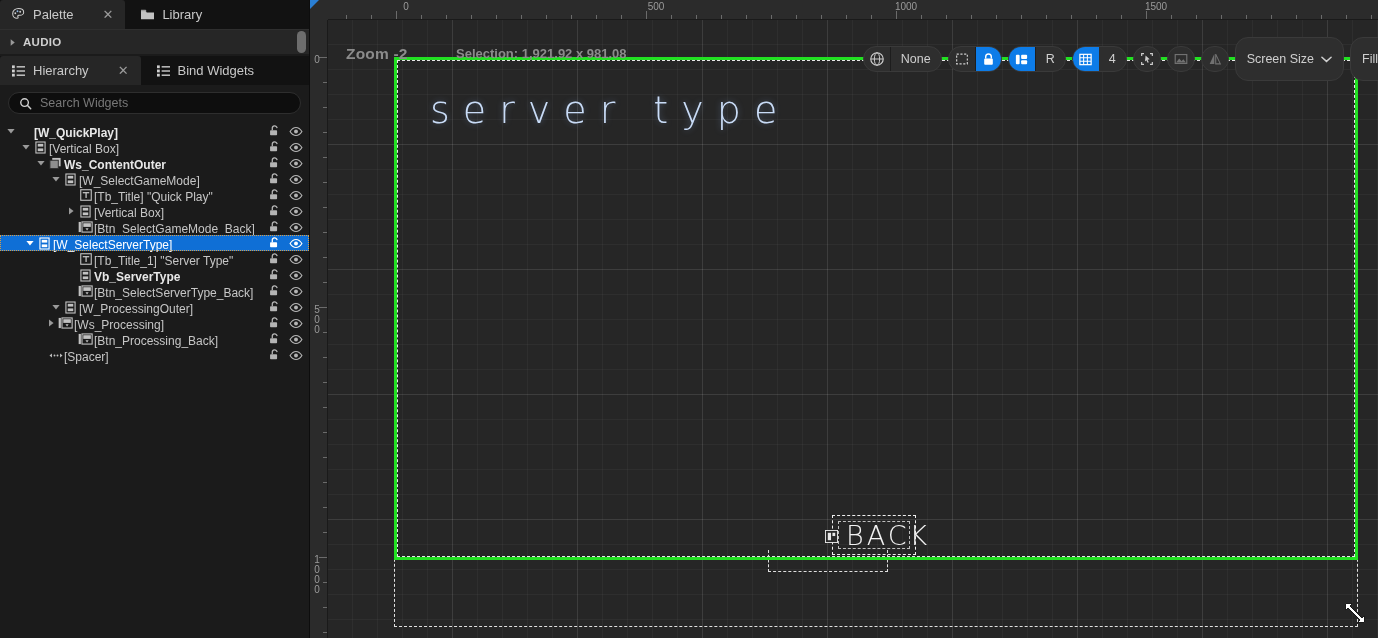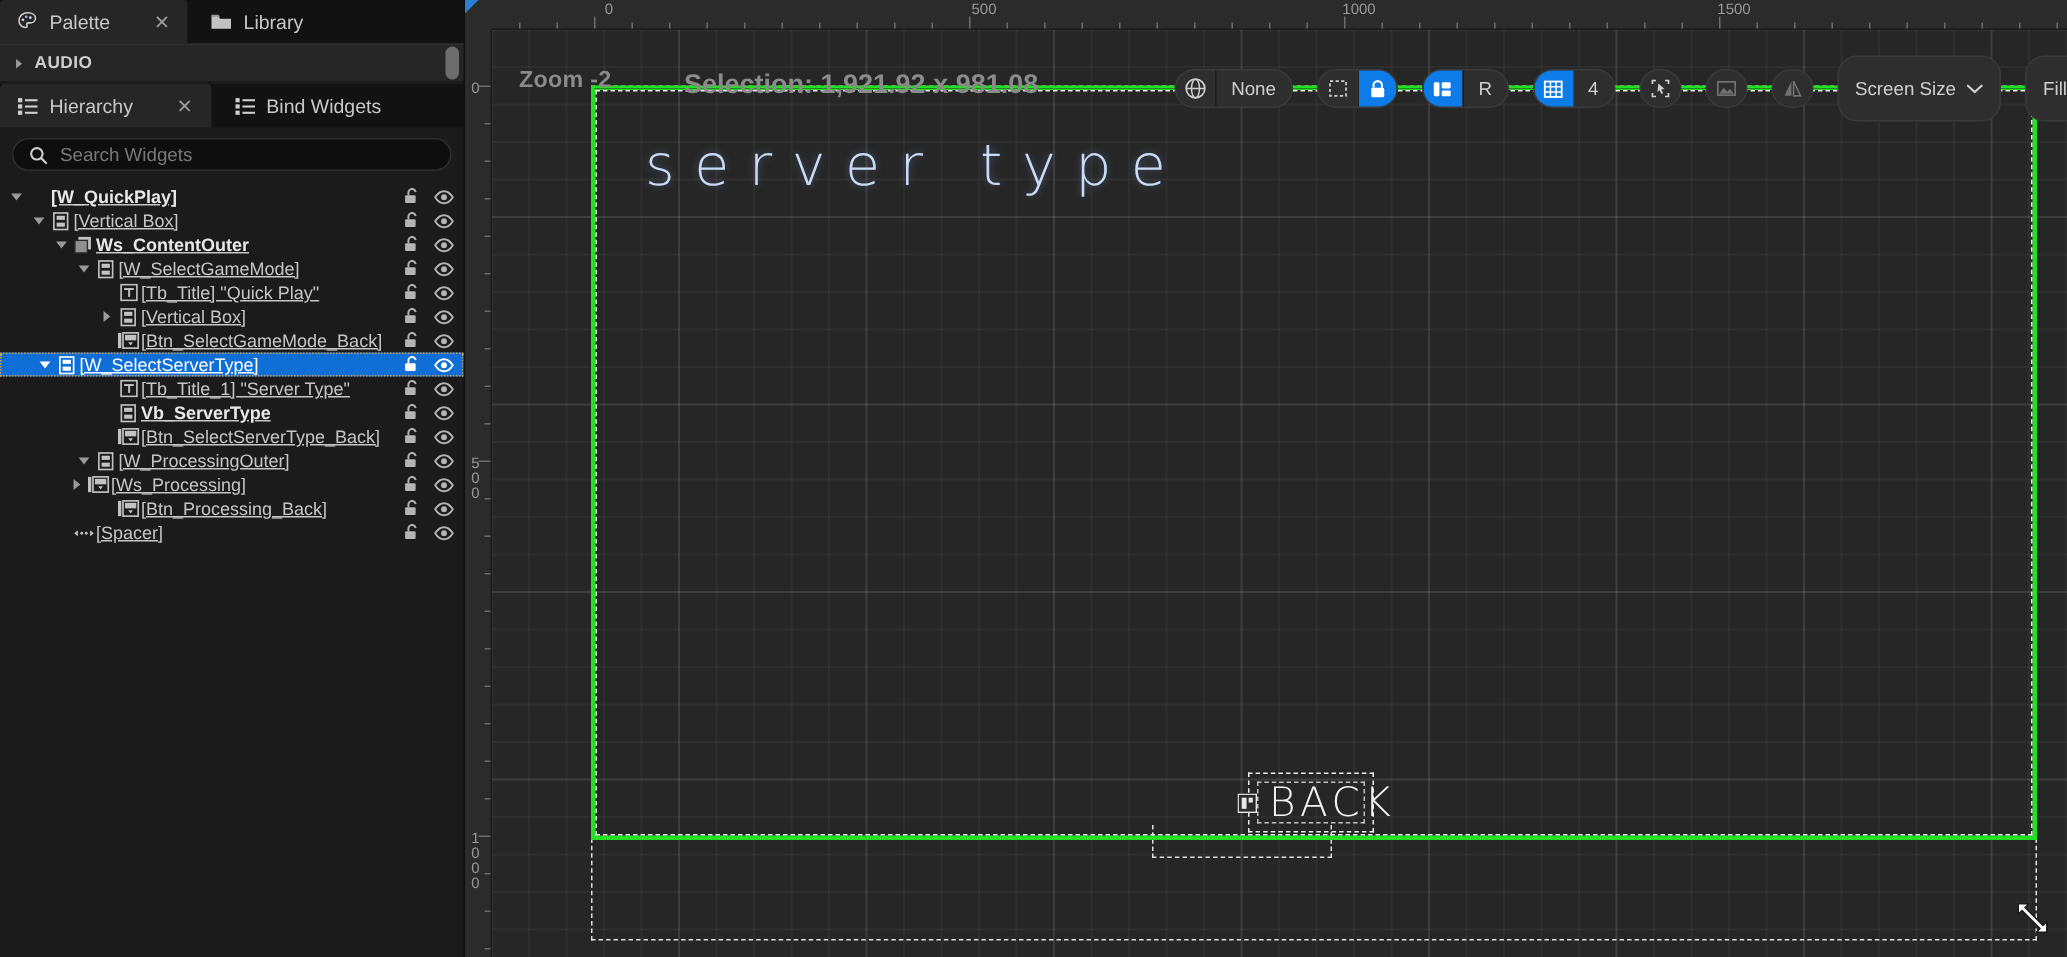--- a/index.html
+++ b/index.html
@@ -66,24 +66,23 @@
   .vscroll-thumb {
     position: absolute; right: 3px; top: 2px;
     width: 9px; height: 22px; border-radius: 5px; background: #6d6d6d;
   }
 
   
   #hier-panel { flex: 1; display: flex; flex-direction: column; background: #151515; }
   #tree { flex: 1; padding-top: 3px; background: #1b1b1b; overflow: hidden; }
 
   .trow {
-    display: flex; align-items: center; height: 16px;
+    display: flex; align-items: flex-end; height: 16px;
     font-size: 12px; color: #c6c6c6; position: relative;
     white-space: nowrap;
-    text-decoration: underline;
   }
   .trow.selected { background: #0f6fd6; color: #ffffff; outline: 1px dotted #d79e47; outline-offset: -1px; }
   .trow .tname { line-height: 1; }
   .trow.bold .tname { font-weight: bold; color: #e8e8e8; }
   .trow.selected .tname { color: #ffffff; }
   .twist { width: 13px; height: 16px; display: flex; align-items: center; justify-content: center; flex: 0 0 auto; }
   .ticon { width: 17px; height: 16px; display: flex; align-items: center; justify-content: center; flex: 0 0 auto; }
   .trow .rightcol {
     position: absolute; right: 6px; top: 0; height: 16px;
     display: flex; align-items: center; gap: 8px;
@@ -136,24 +135,24 @@
   #vp-toolbar {
     position: absolute; left: 18px; top: 20px; right: 0; height: 46px;
     z-index: 4; pointer-events: none;
   }
   .zoom-text {
     position: absolute; left: 18px; top: 25px;
     font-size: 15.5px; font-weight: bold; color: #8b8b8b; letter-spacing: .2px;
   }
   .sel-text {
     position: absolute; left: 128px; top: 26px;
-    font-size: 18px; font-weight: bold; color: #8b8b8b;
+    font-size: 13px; font-weight: bold; color: #8b8b8b;
   }
   #tbright {
-    position: absolute; right: 0; top: 17px; display: flex; align-items: center; gap: 16px;
+    position: absolute; right: 0; top: 17px; display: flex; align-items: center; gap: 6px;
     pointer-events: auto;
   }
   .tgroup {
     display: flex; align-items: center; height: 26px;
     background: #2e2e2e; border-radius: 13px; overflow: hidden;
     border: 1px solid #3a3a3a;
   }
   .tbtn {
     display: flex; align-items: center; justify-content: center;
     height: 26px; min-width: 26px; padding: 0 4px;

